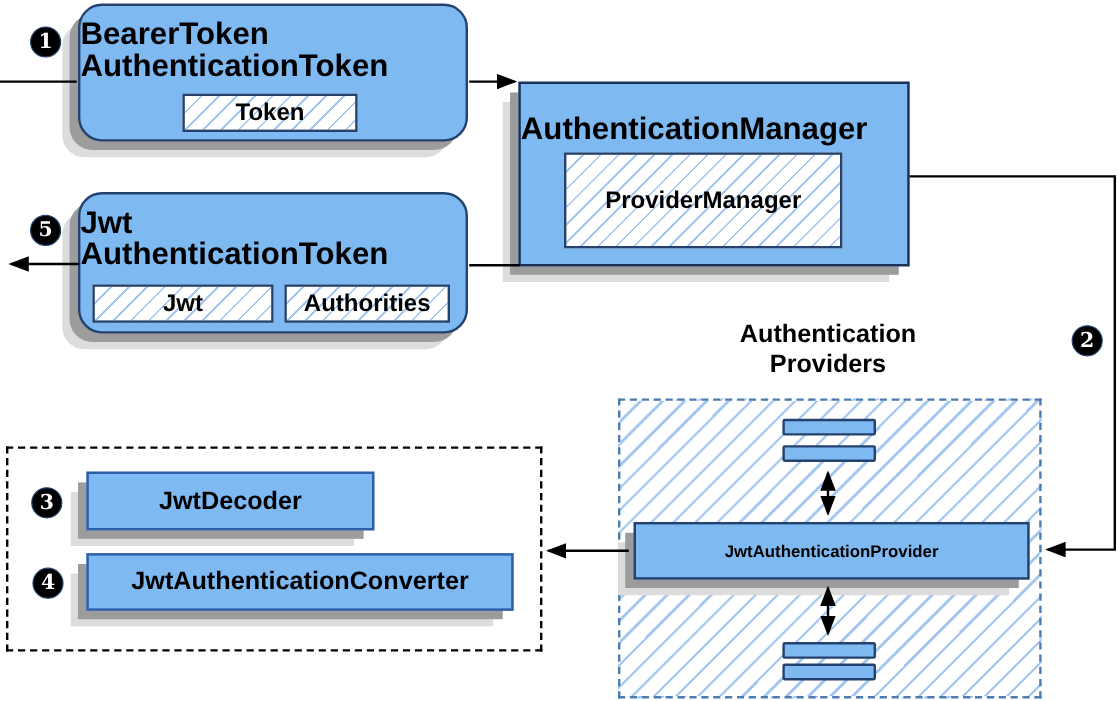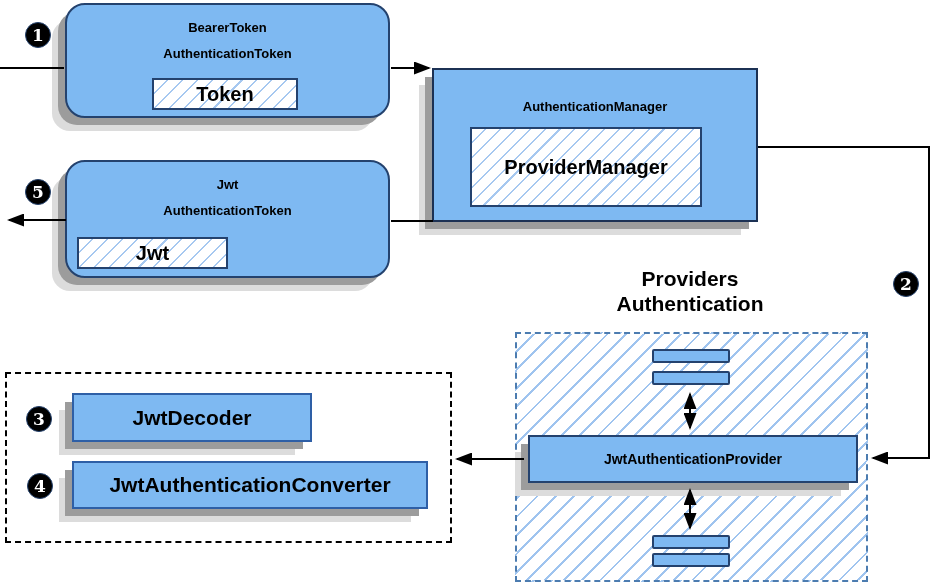--- a/index.html
+++ b/index.html
@@ -7,22 +7,22 @@
     position:relative;width:932px;height:584px;background:#fff;overflow:hidden;
     font-family:"Liberation Sans",sans-serif;color:#000;
   }
   
   .node{
     position:absolute;background:#7EB9F2;border:2px solid #24426E;box-sizing:border-box;
     box-shadow:-8px 8px 0 -1px #9C9C9C,-15px 15px 0 -2px #DCDCDC;
   }
   .rounded{border-radius:20px;}
   .node-title{
-    position:absolute;left:0;right:0;text-align:center;
-    font-weight:bold;font-size:13px;line-height:26px;
+    position:absolute;left:0;right:0;
+    font-weight:bold;font-size:26px;line-height:26px;
   }
   .chip{
     position:absolute;background:#fff;border:2px solid #24426E;box-sizing:border-box;
     display:flex;align-items:center;justify-content:center;
     font-weight:bold;font-size:20px;
     background-image:repeating-linear-gradient(135deg,rgba(0,0,0,0) 0 9px,#A6C8F0 9px 10.5px);
   }
   
   .providers-box{
     position:absolute;left:515px;top:332px;width:353px;height:250px;
@@ -75,30 +75,31 @@
     </div>
     <div class="chip" style="left:85px;top:73px;width:146px;height:32px;text-align:right;">Token</div>
   </div>
 
   <div class="node rounded jwt">
     <div class="node-title" style="top:10px;">
       <div>Jwt</div>
       <div>AuthenticationToken</div>
     </div>
     <div class="chip" style="left:10px;top:75px;width:151px;height:32px;">Jwt</div>
+    <div class="chip" style="left:170px;top:75px;width:138px;height:32px;">Authorities</div>
   </div>
 
   <div class="node manager" style="border-color:#1C3154;">
     <div class="node-title" style="top:24px;">AuthenticationManager</div>
     <div class="chip" style="left:36px;top:57px;width:232px;height:80px;">ProviderManager</div>
   </div>
 
   <div class="providers-label">
+    <div>Authentication</div>
     <div>Providers</div>
-    <div>Authentication</div>
   </div>
 
   <div class="providers-box"></div>
   <div class="bar" style="top:349px;"></div>
   <div class="bar" style="top:371px;"></div>
   <div class="bar" style="top:535px;"></div>
   <div class="bar" style="top:553px;"></div>
   <div class="node provider">JwtAuthenticationProvider</div>
 
   <div class="decoder-box"></div>

